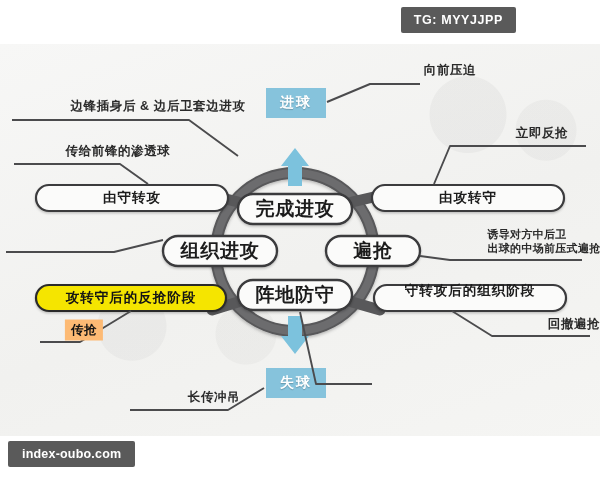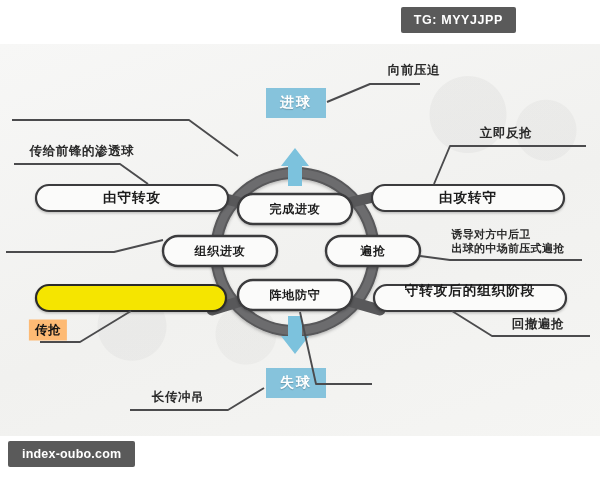--- a/index.html
+++ b/index.html
@@ -88,23 +88,23 @@
   .lbl {
     position: absolute;
     white-space: nowrap;
     font-weight: bold;
     color: #1c1c1c;
     font-family: "Liberation Sans", "DejaVu Sans", sans-serif;
     transform: translate(-50%, -50%);
     z-index: 12;
     pointer-events: none;
   }
-  .ring-lbl { font-size: 12px; letter-spacing: 0.8px; }
+  .ring-lbl { font-size: 19px; letter-spacing: 0.8px; }
   .pill-lbl { font-size: 13.5px; letter-spacing: 1px; }
-  .leaf-lbl { font-size: 12.5px; letter-spacing: 0.6px; color: #2a2a2a; }
+  .leaf-lbl { font-size: 12.5px; letter-spacing: 0.6px; color: #2a2a2a; margin-left: 36px; }
   .leaf-lbl.small { font-size: 11px; letter-spacing: 0.3px; line-height: 14px; }
   .term-lbl {
     font-size: 14px;
     letter-spacing: 2px;
     color: #ffffff;
     text-shadow: 0 1px 1px rgba(0,0,0,0.22);
   }
   .yellow-lbl { color: #141414; }
   .two-line { white-space: pre; text-align: left; }
 </style>
@@ -204,25 +204,27 @@
     </g>
   </svg>
 
   <div class="lbl ring-lbl" style="left:295px; top:165px;">完成进攻</div>
   <div class="lbl ring-lbl" style="left:220px; top:207px;">组织进攻</div>
   <div class="lbl ring-lbl" style="left:373px; top:207px;">遍抢</div>
   <div class="lbl ring-lbl" style="left:295px; top:251px;">阵地防守</div>
 
   <div class="lbl pill-lbl" style="left:132px; top:154px;">由守转攻</div>
   <div class="lbl pill-lbl" style="left:468px; top:154px;">由攻转守</div>
+  <div class="lbl pill-lbl yellow-lbl" style="left:131px; top:254px;">攻转守后的反抢阶段</div>
   <div class="lbl pill-lbl" style="left:470px; top:247px;">守转攻后的组织阶段</div>
 
   <div class="lbl term-lbl" style="left:296px; top:59px;text-align:center;">进球</div>
   <div class="lbl term-lbl" style="left:296px; top:339px;">失球</div>
 
+  <div class="lbl leaf-lbl" style="left:122px; top:62px;">边锋插身后 &amp; 边后卫套边进攻</div>
 
   <div class="lbl leaf-lbl" style="left:414px; top:26px;">向前压迫</div>
 
   <div class="lbl leaf-lbl" style="left:82px; top:107px;">传给前锋的渗透球</div>
 
   <div class="lbl leaf-lbl" style="left:506px; top:89px;">立即反抢</div>
 
 
   <div class="lbl leaf-lbl small two-line" style="left:508px; top:197px;">诱导对方中后卫
 出球的中场前压式遍抢</div>

